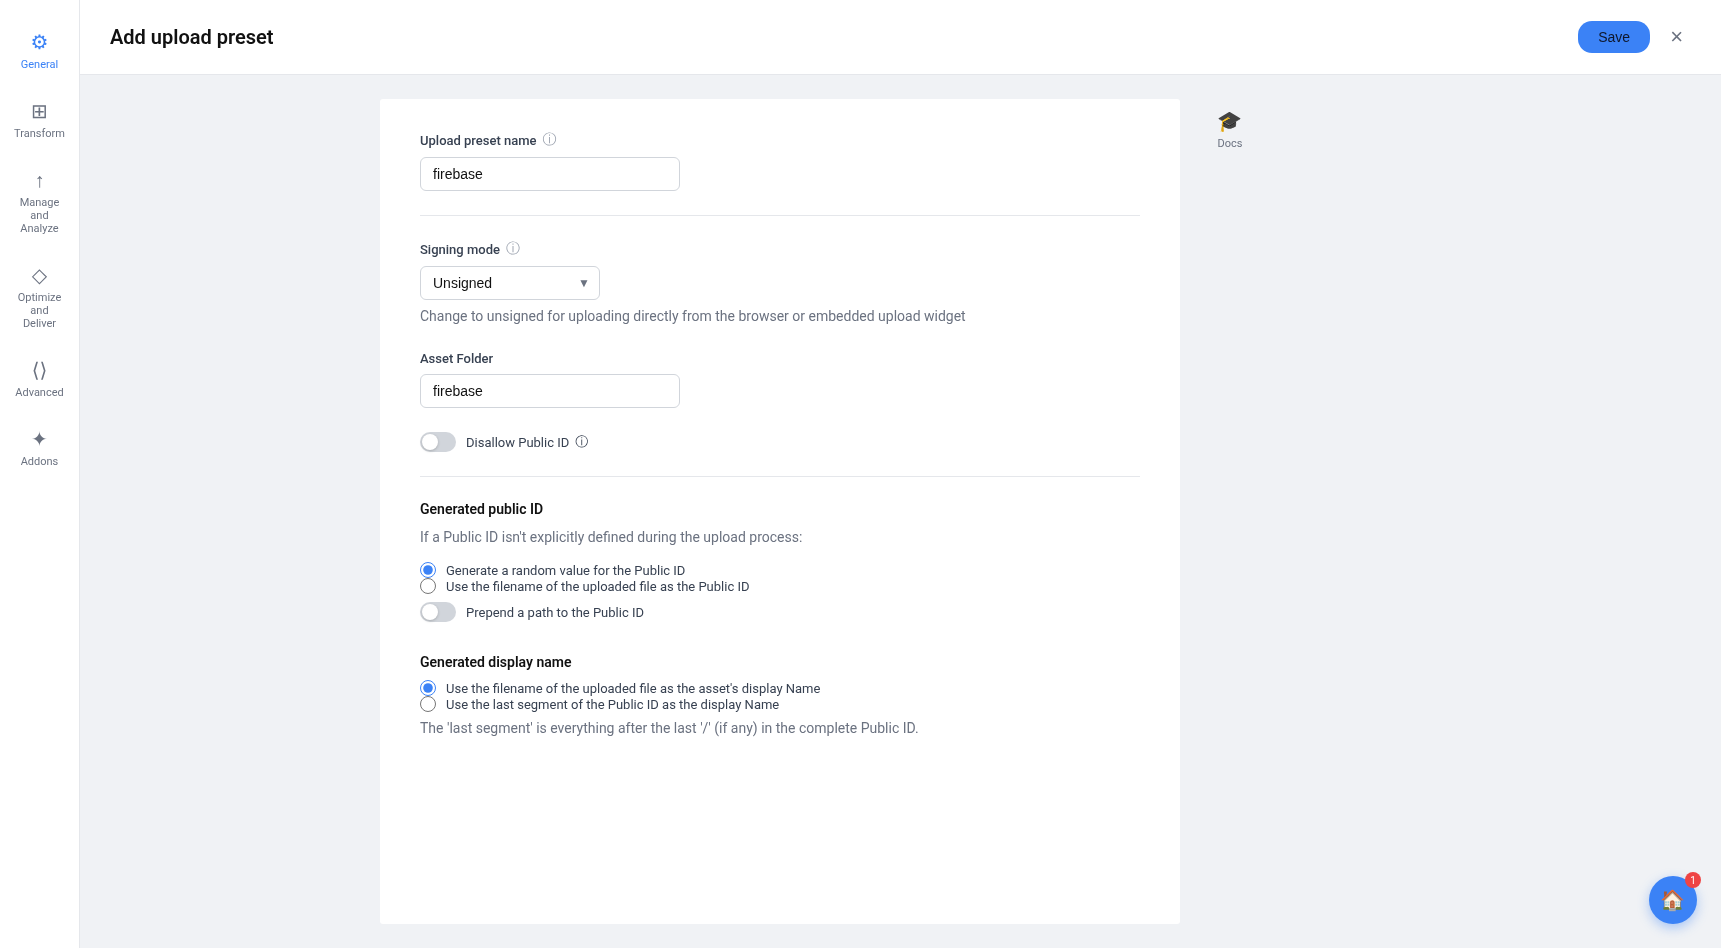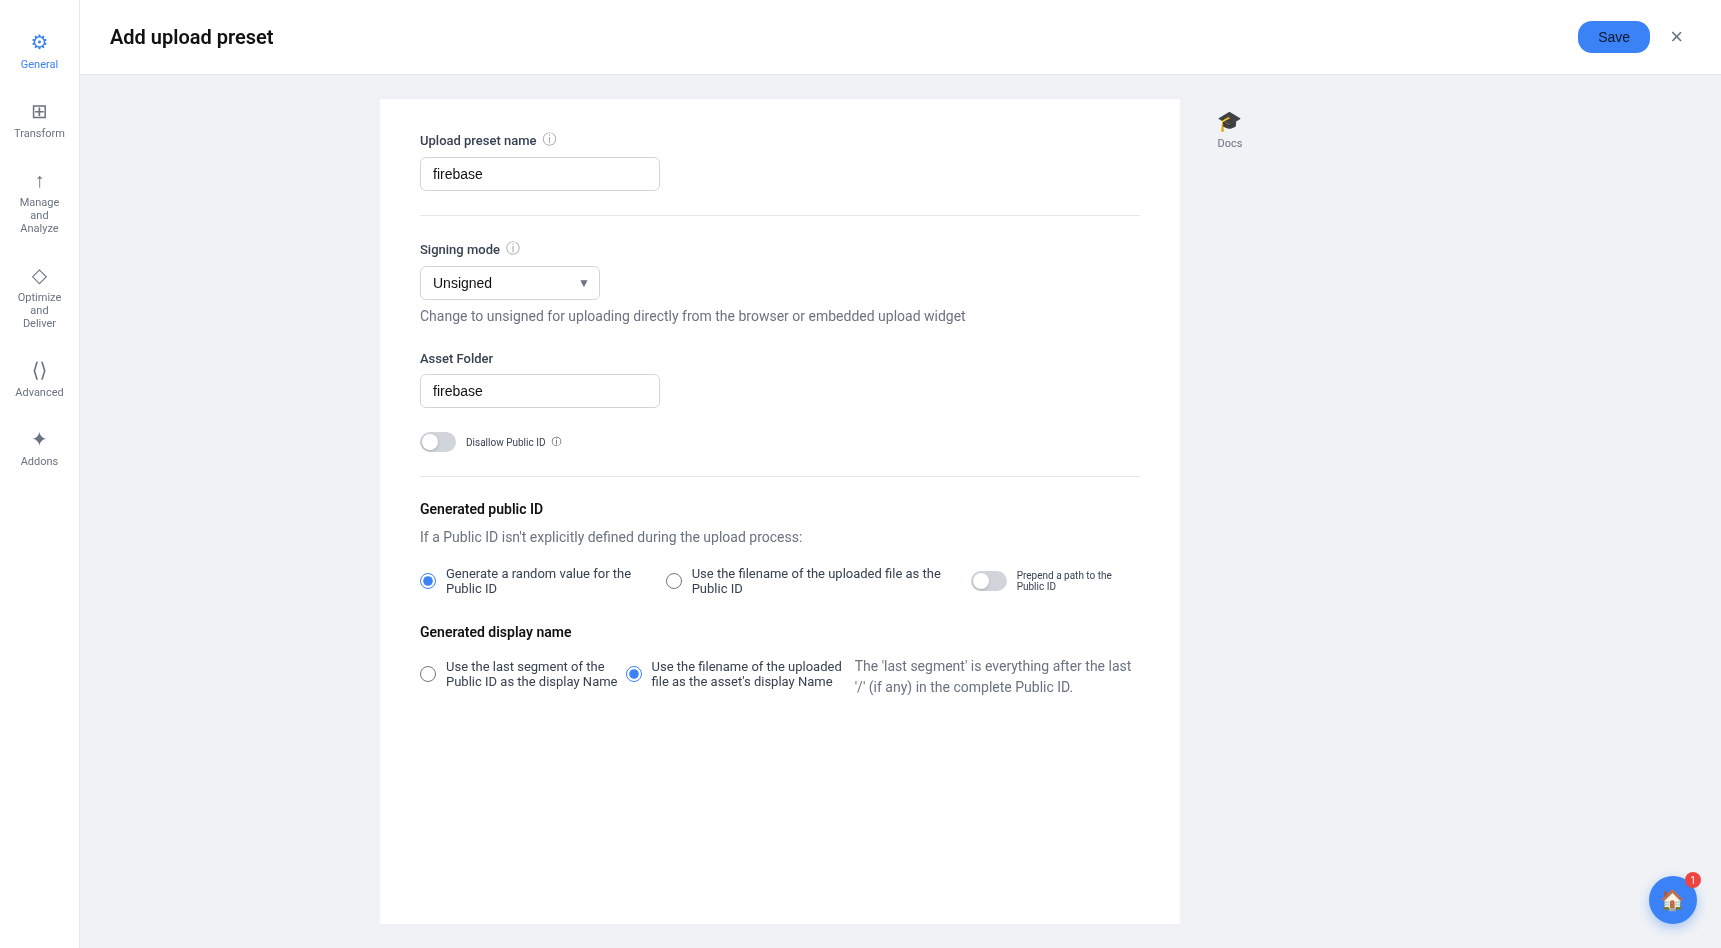--- a/index.html
+++ b/index.html
@@ -40,39 +40,39 @@
     .docs-btn .label { font-size: 11px; }
 
     
     .divider { border: none; border-top: 1px solid #e5e7eb; margin: 24px 0; }
 
     
     .form-section { margin-bottom: 24px; }
     .form-label { font-size: 13px; font-weight: 500; color: #374151; margin-bottom: 8px; display: flex; align-items: center; gap: 6px; }
     .form-label .info-icon { color: #9ca3af; font-size: 14px; cursor: pointer; }
 
-    .form-input { width: 240px; border: 1px solid #d1d5db; border-radius: 6px; padding: 8px 12px; font-size: 14px; color: #111; outline: none; }
+    .form-input { width: 260px; border: 1px solid #d1d5db; border-radius: 6px; padding: 8px 12px; font-size: 14px; color: #111; outline: none; }
 
     .form-select-wrapper { position: relative; display: inline-block; }
     .form-select { width: 180px; border: 1px solid #d1d5db; border-radius: 6px; padding: 8px 32px 8px 12px; font-size: 14px; color: #111; appearance: none; background: #fff; cursor: pointer; outline: none; }
     .form-select-arrow { position: absolute; right: 10px; top: 50%; transform: translateY(-50%); color: #6b7280; pointer-events: none; font-size: 12px; }
 
     .helper-text { font-size: 14px; color: #6b7280; margin-top: 6px; line-height: 1.5; max-width: 620px; }
 
     
     .toggle-row { display: flex; align-items: center; gap: 10px; margin: 8px 0; }
     .toggle { width: 36px; height: 20px; background: #d1d5db; border-radius: 10px; cursor: pointer; position: relative; transition: background 0.2s; flex-shrink: 0; }
     .toggle::after { content: ''; position: absolute; width: 16px; height: 16px; background: #fff; border-radius: 50%; top: 2px; left: 2px; transition: left 0.2s; box-shadow: 0 1px 3px rgba(0,0,0,0.2); }
-    .toggle-label { font-size: 10px; color: #374151; display: flex; align-items: center; gap: 6px; }
+    .toggle-label { font-size: 13px; color: #374151; display: flex; align-items: center; gap: 6px; }
 
     
     .section-heading { font-size: 14px; font-weight: 600; color: #111; margin-bottom: 10px; }
 
     
-    .radio-group { display: flex; gap: 0; }
+    .radio-group { display: flex; flex-direction: column; gap: 0; }
     .radio-item { display: flex; align-items: center; gap: 10px; }
     .radio-input { width: 16px; height: 16px; accent-color: #3b82f6; cursor: pointer; flex-shrink: 0; }
     .radio-label { font-size: 13px; color: #374151; }
 
     
     .fab { position: fixed; bottom: 24px; right: 24px; width: 48px; height: 48px; background: #3b82f6; border-radius: 50%; display: flex; align-items: center; justify-content: center; color: #fff; font-size: 20px; cursor: pointer; box-shadow: 0 4px 12px rgba(59,130,246,0.4); }
     .fab-badge { position: absolute; top: -4px; right: -4px; background: #ef4444; color: #fff; font-size: 10px; width: 16px; height: 16px; border-radius: 50%; display: flex; align-items: center; justify-content: center; }
   </style>
 </head>
 <body>
@@ -180,26 +180,26 @@
               <div class="toggle"></div>
               <span class="toggle-label">Prepend a path to the Public ID</span>
             </div>
           </div>
         </div>
 
         <div class="form-section">
           <div class="section-heading">Generated display name</div>
           <div class="radio-group">
             <div class="radio-item">
+              <input type="radio" class="radio-input" name="display_name" checked="" style="">
+              <span class="radio-label">Use the filename of the uploaded file as the asset's display Name</span>
+            </div>
+            <div class="radio-item">
               <input type="radio" class="radio-input" name="display_name" style="">
               <span class="radio-label">Use the last segment of the Public ID as the display Name</span>
-            </div>
-            <div class="radio-item">
-              <input type="radio" class="radio-input" name="display_name" checked="" style="">
-              <span class="radio-label">Use the filename of the uploaded file as the asset's display Name</span>
             </div>
             <div class="helper-text">The 'last segment' is everything after the last '/' (if any) in the complete Public ID.</div>
           </div>
         </div>
 
       </div>
 
       <div class="right-panel">
         <div class="docs-btn">
           <span class="icon">🎓</span>

